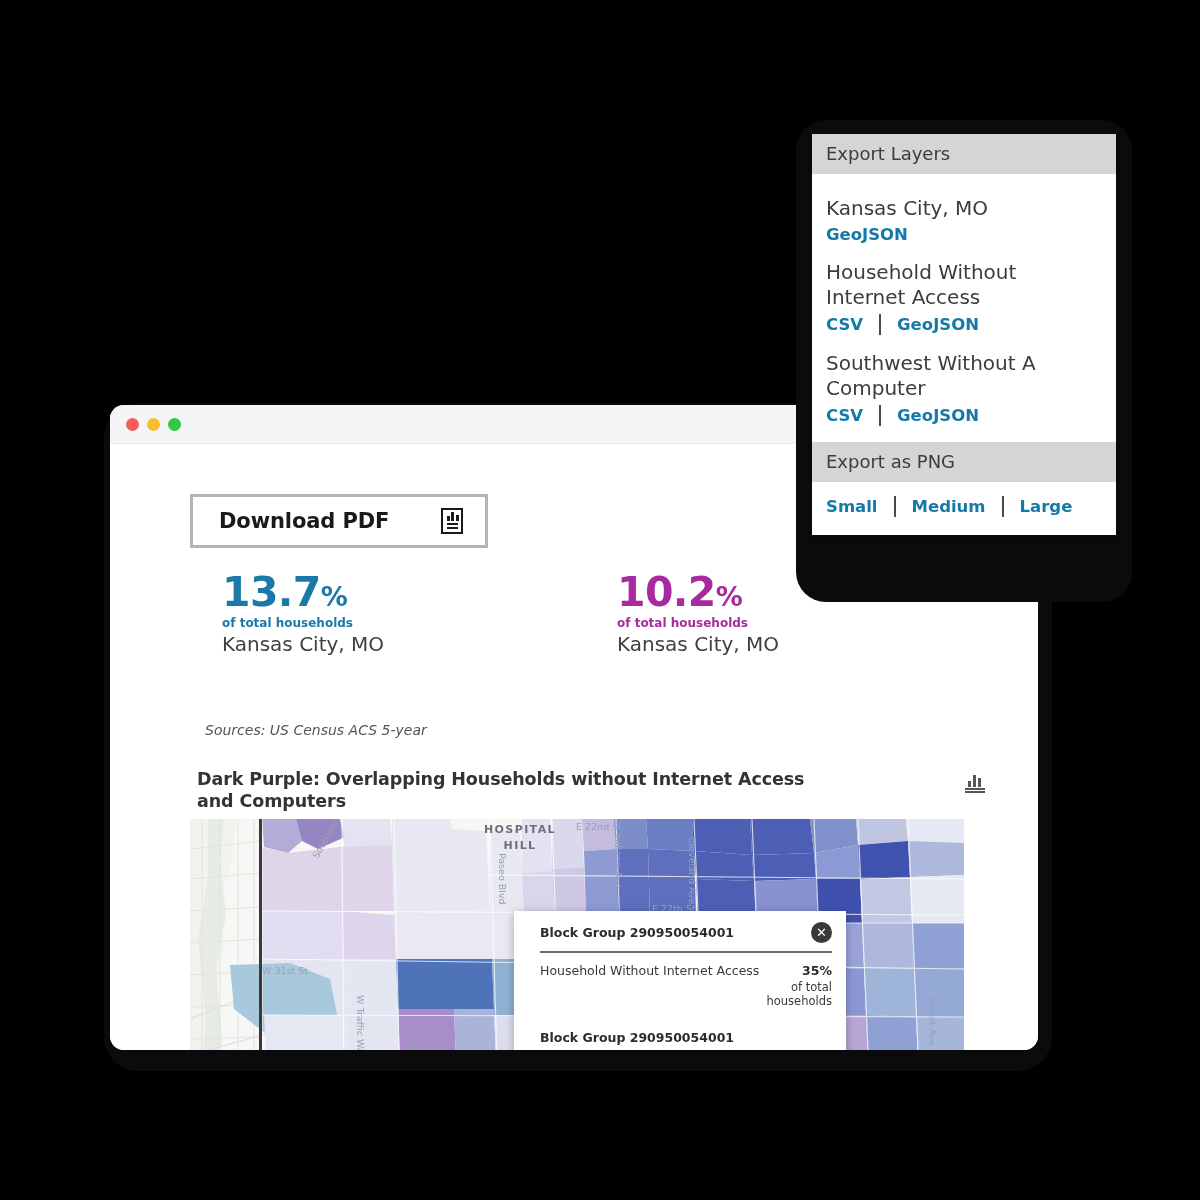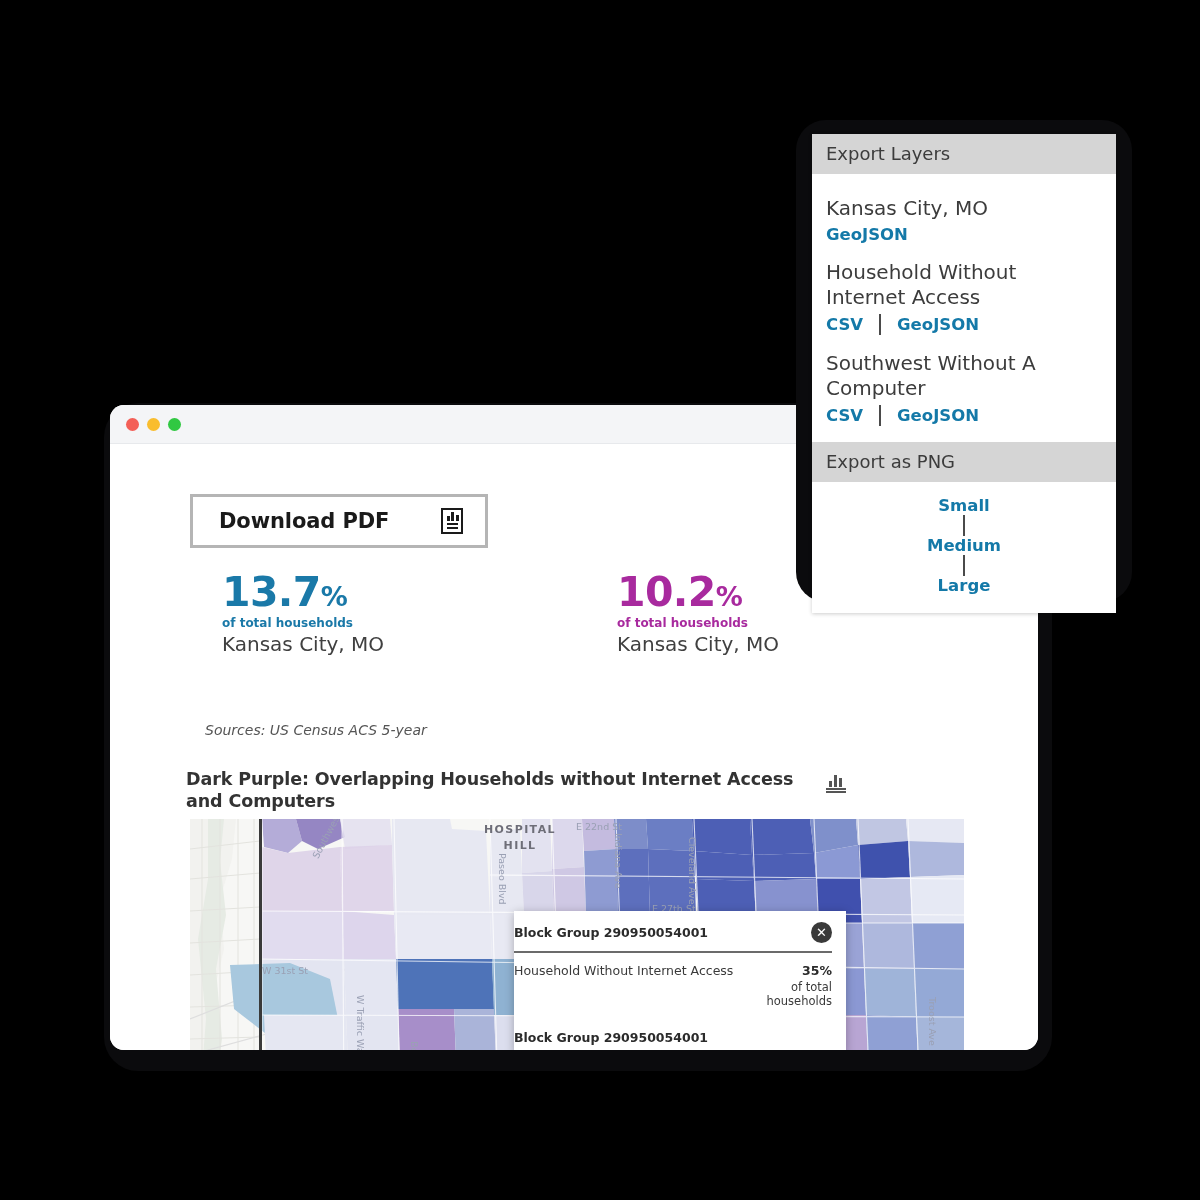--- a/index.html
+++ b/index.html
@@ -150,25 +150,26 @@
     left: 95px;
     top: 278px;
     font-size: 14px;
     font-style: italic;
     color: #555555;
   }
 
   
   .map-title-row {
     position: absolute;
-    left: 76px;
+    left: 87px;
     top: 325px;
     width: 790px;
     display: flex;
     align-items: flex-start;
+    justify-content: space-between;
   }
   .map-title {
     font-size: 17.5px;
     font-weight: 700;
     color: #333333;
     line-height: 1.25;
     max-width: 640px;
     letter-spacing: -0.1px;
   }
   .chart-icon {
@@ -220,21 +221,21 @@
   
   .popup {
     position: absolute;
     left: 404px;
     top: 467px;
     width: 332px;
     background: #ffffff;
     box-shadow: 0 2px 9px rgba(0,0,0,0.28);
     z-index: 30;
   }
-  .popup-section { padding: 11px 14px 0 0; }
+  .popup-section { padding: 11px 14px 0 26px; }
   .popup-head {
     display: flex; align-items: center; justify-content: space-between;
     padding-bottom: 8px;
   }
   .popup-head .bg-title {
     font-size: 12.5px; font-weight: 700; color: #2b2b2b;
   }
   .close-icon {
     width: 21px; height: 21px; border-radius: 50%;
     background: #3a3a3a; color: #ffffff;
@@ -314,21 +315,20 @@
     color: #3c3c3c;
   }
   .png-body {
     background: #ffffff;
     padding: 14px 14px 18px 14px;
     display: flex;
     align-items: center;
     font-size: 16.5px;
     font-weight: 700;
     color: #1479a8;
-    flex-direction: column;
   }
   .png-body a { color: #1479a8; text-decoration: none; cursor: pointer; }
 </style>
 </head>
 <body>
 
 <div id="stage">
 
   <div class="browser-shell"></div>
 

